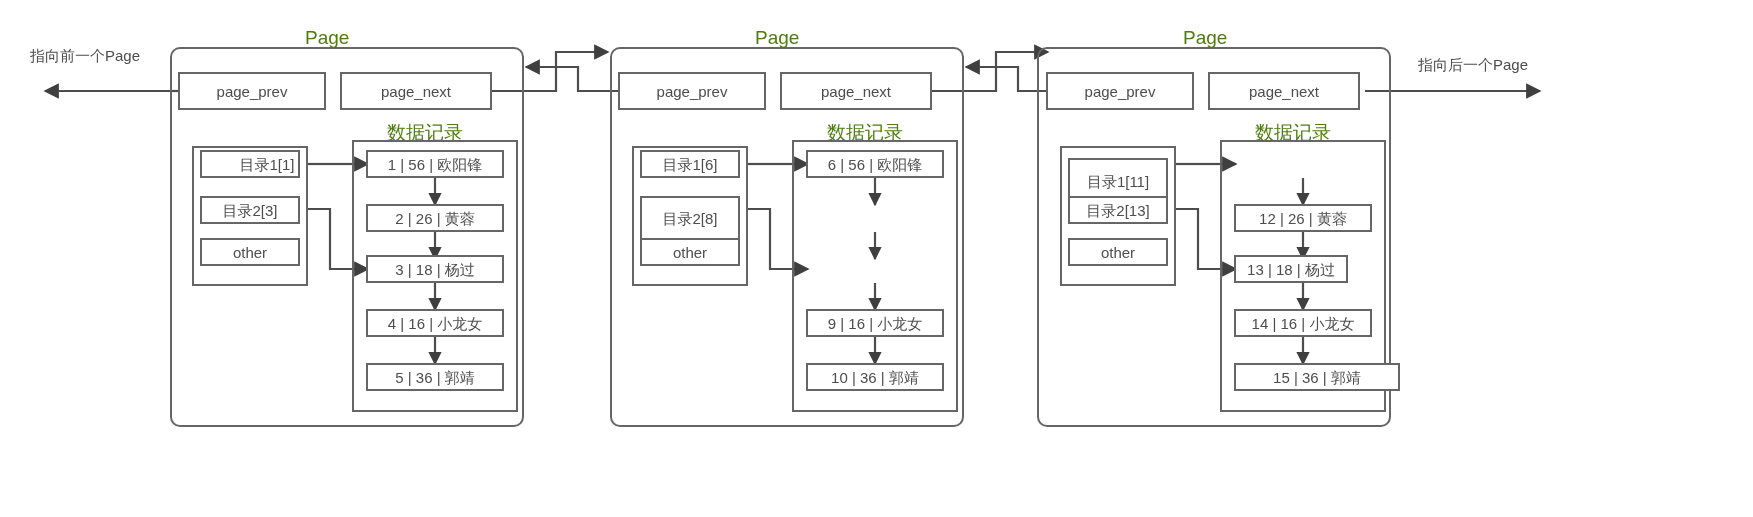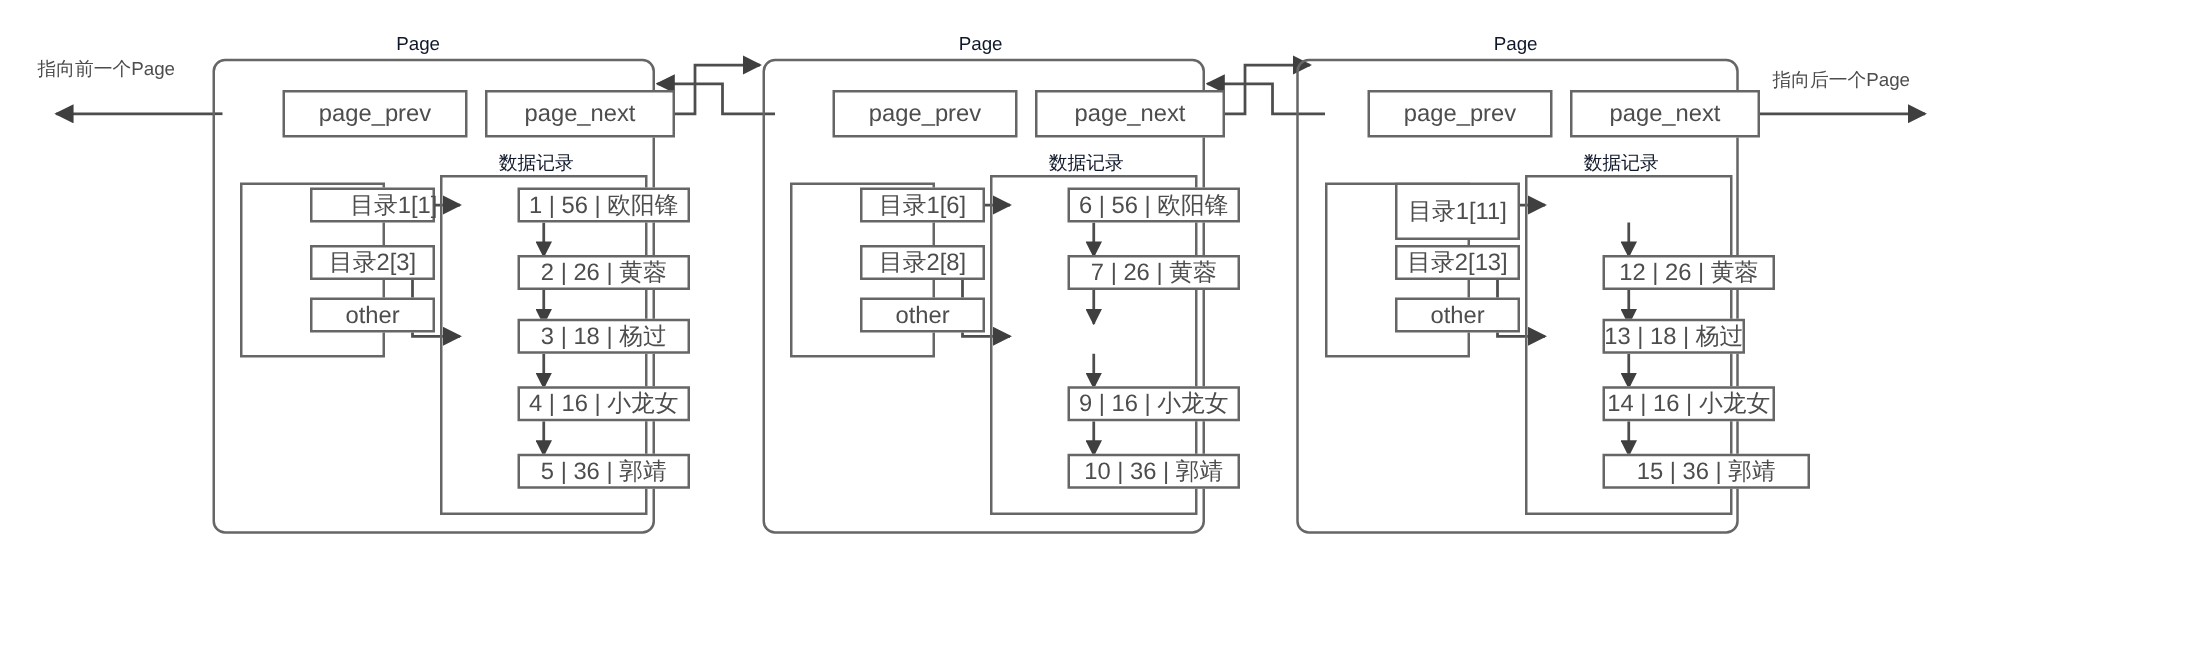--- a/index.html
+++ b/index.html
@@ -36,25 +36,24 @@
 
   
   .bx {
     position: absolute;
     box-sizing: border-box;
     background: #ffffff;
     border: 2px solid #666666;
     display: flex;
     align-items: center;
     justify-content: center;
-    font-size: 19px;
+    font-size: 15px;
     color: #4d4d4d;
     line-height: 1;
     white-space: nowrap;
-    margin-left: 48px;
   }
 
   
   .page-outer {
     position: absolute;
     box-sizing: border-box;
     background: transparent;
     border: 2px solid #666666;
     border-radius: 10px;
   }
@@ -70,25 +69,24 @@
   
   .rec-group {
     position: absolute;
     box-sizing: border-box;
     background: transparent;
     border: 2px solid #666666;
   }
 
   .caption {
     position: absolute;
-    font-size: 15px;
-    color: #0f172a;
+    font-size: 19px;
+    color: #4d7c0f;
     white-space: nowrap;
     line-height: 1;
-    margin-left: 12px;
   }
 
   .edge-label {
     position: absolute;
     font-size: 15px;
     color: #4d4d4d;
     white-space: nowrap;
     line-height: 1;
   }
 </style>
@@ -179,39 +177,38 @@
     <div class="page-outer" style="left:610px; top:47px; width:354px; height:380px;"></div>
     <div class="caption" style="left:755px; top:28px;">Page</div>
 
     <div class="bx" style="left:618px; top:72px; width:148px; height:38px;">page_prev</div>
     <div class="bx" style="left:780px; top:72px; width:152px; height:38px;">page_next</div>
 
     <div class="caption" style="left:827px; top:123px;">数据记录</div>
 
     <div class="dir-group" style="left:632px; top:146px; width:116px; height:140px;"></div>
     <div class="bx" style="left:640px; top:150px; width:100px; height:28px;">目录1[6]</div>
-    <div class="bx" style="left:640px; top:196px; width:100px; height:28px;">目录2[8]</div>
+    <div class="bx" style="left:640px; top:196px; width:100px; height:44px;">目录2[8]</div>
     <div class="bx" style="left:640px; top:238px; width:100px; height:28px;">other</div>
 
     <div class="rec-group" style="left:792px; top:140px; width:166px; height:272px;"></div>
     <div class="bx" style="left:806px; top:150px; width:138px; height:28px;text-align:right;">6 |  56 | 欧阳锋</div>
-    <div class="bx" style="left:806px; top:204px; width:138px; height:28px;">7 |  26 | 黄蓉</div>
     <div class="bx" style="left:806px; top:309px; width:138px; height:28px;">9 |  16 | 小龙女</div>
     <div class="bx" style="left:806px; top:363px; width:138px; height:28px;">10 |  36 | 郭靖</div>
 
     <div class="page-outer" style="left:1037px; top:47px; width:354px; height:380px;"></div>
     <div class="caption" style="left:1183px; top:28px;">Page</div>
 
     <div class="bx" style="left:1046px; top:72px; width:148px; height:38px;">page_prev</div>
     <div class="bx" style="left:1208px; top:72px; width:152px; height:38px;">page_next</div>
 
     <div class="caption" style="left:1255px; top:123px;">数据记录</div>
 
     <div class="dir-group" style="left:1060px; top:146px; width:116px; height:140px;"></div>
-    <div class="bx" style="left:1068px; top:146px; width:100px; height:46px;">目录1[11]</div>
+    <div class="bx" style="left:1068px; top:158px; width:100px; height:46px;">目录1[11]</div>
     <div class="bx" style="left:1068px; top:196px; width:100px; height:28px;">目录2[13]</div>
     <div class="bx" style="left:1068px; top:238px; width:100px; height:28px;">other</div>
 
     <div class="rec-group" style="left:1220px; top:140px; width:166px; height:272px;"></div>
     <div class="bx" style="left:1234px; top:204px; width:138px; height:28px;">12 |  26 | 黄蓉</div>
     <div class="bx" style="left:1234px; top:255px; width:114px; height:28px;">13 |  18 | 杨过</div>
     <div class="bx" style="left:1234px; top:309px; width:138px; height:28px;">14 |  16 | 小龙女</div>
     <div class="bx" style="left:1234px; top:363px; width:166px; height:28px;">15 |  36 | 郭靖</div>
 
   </div>

